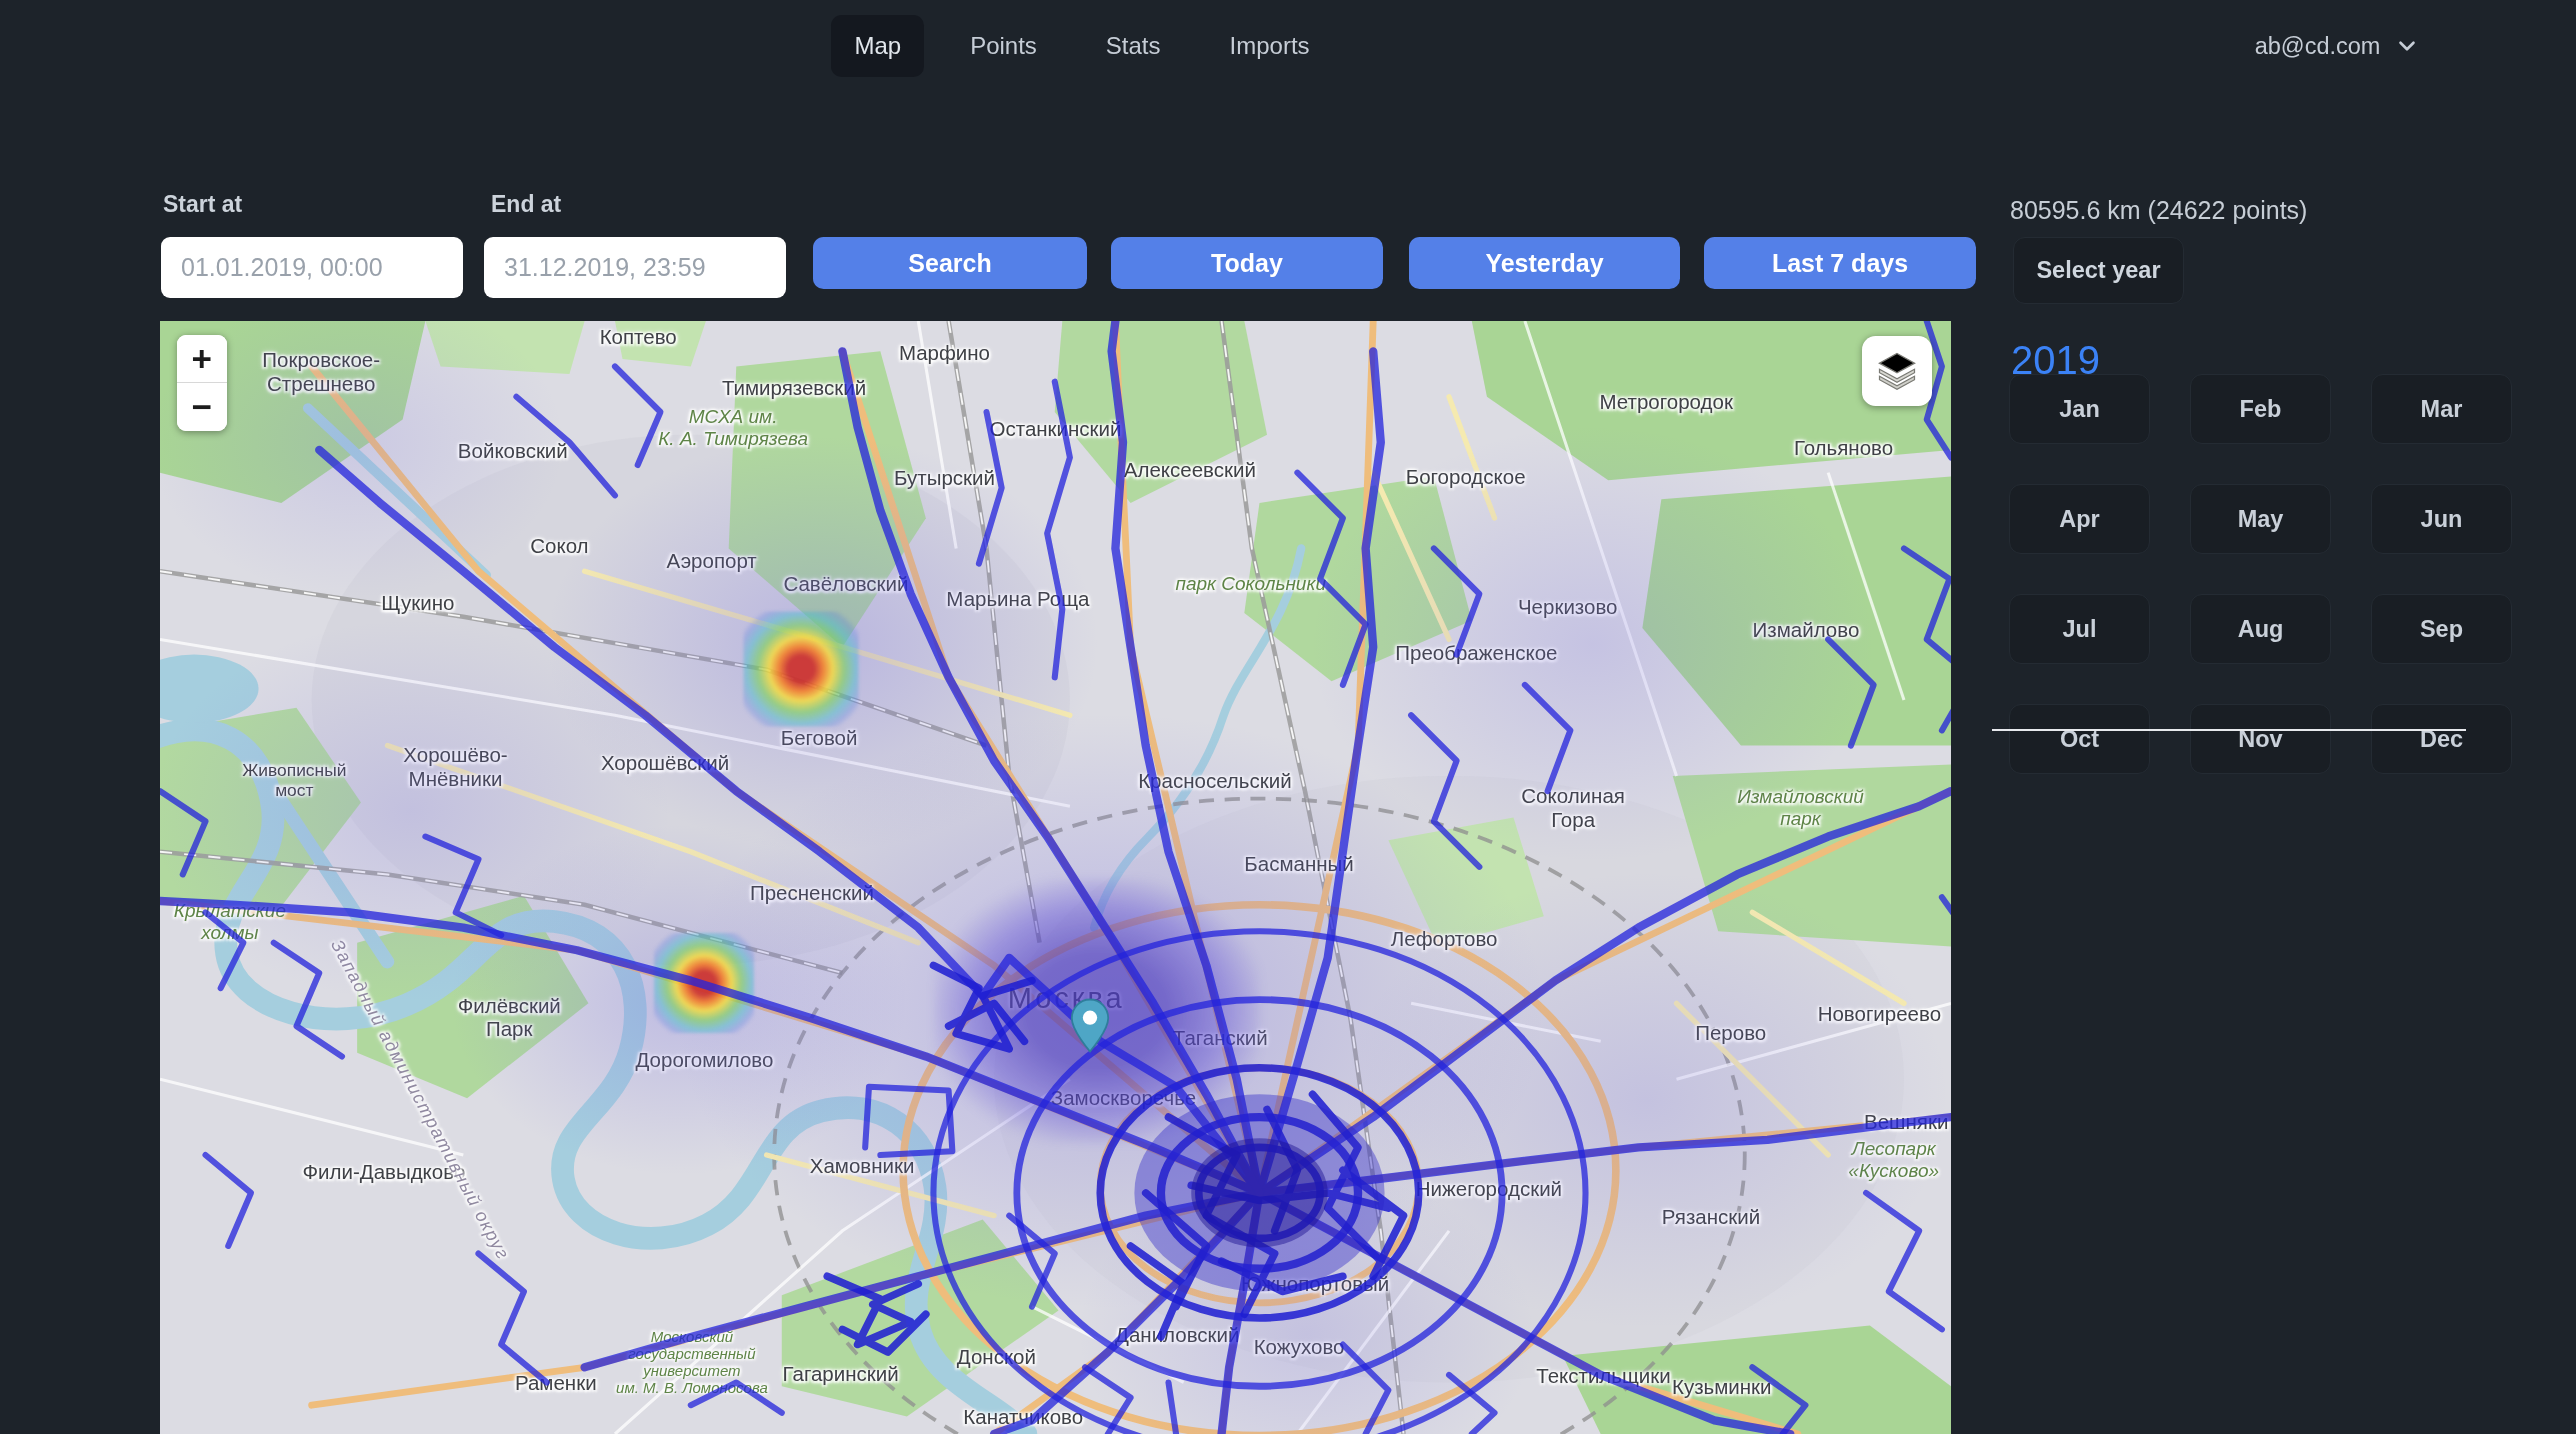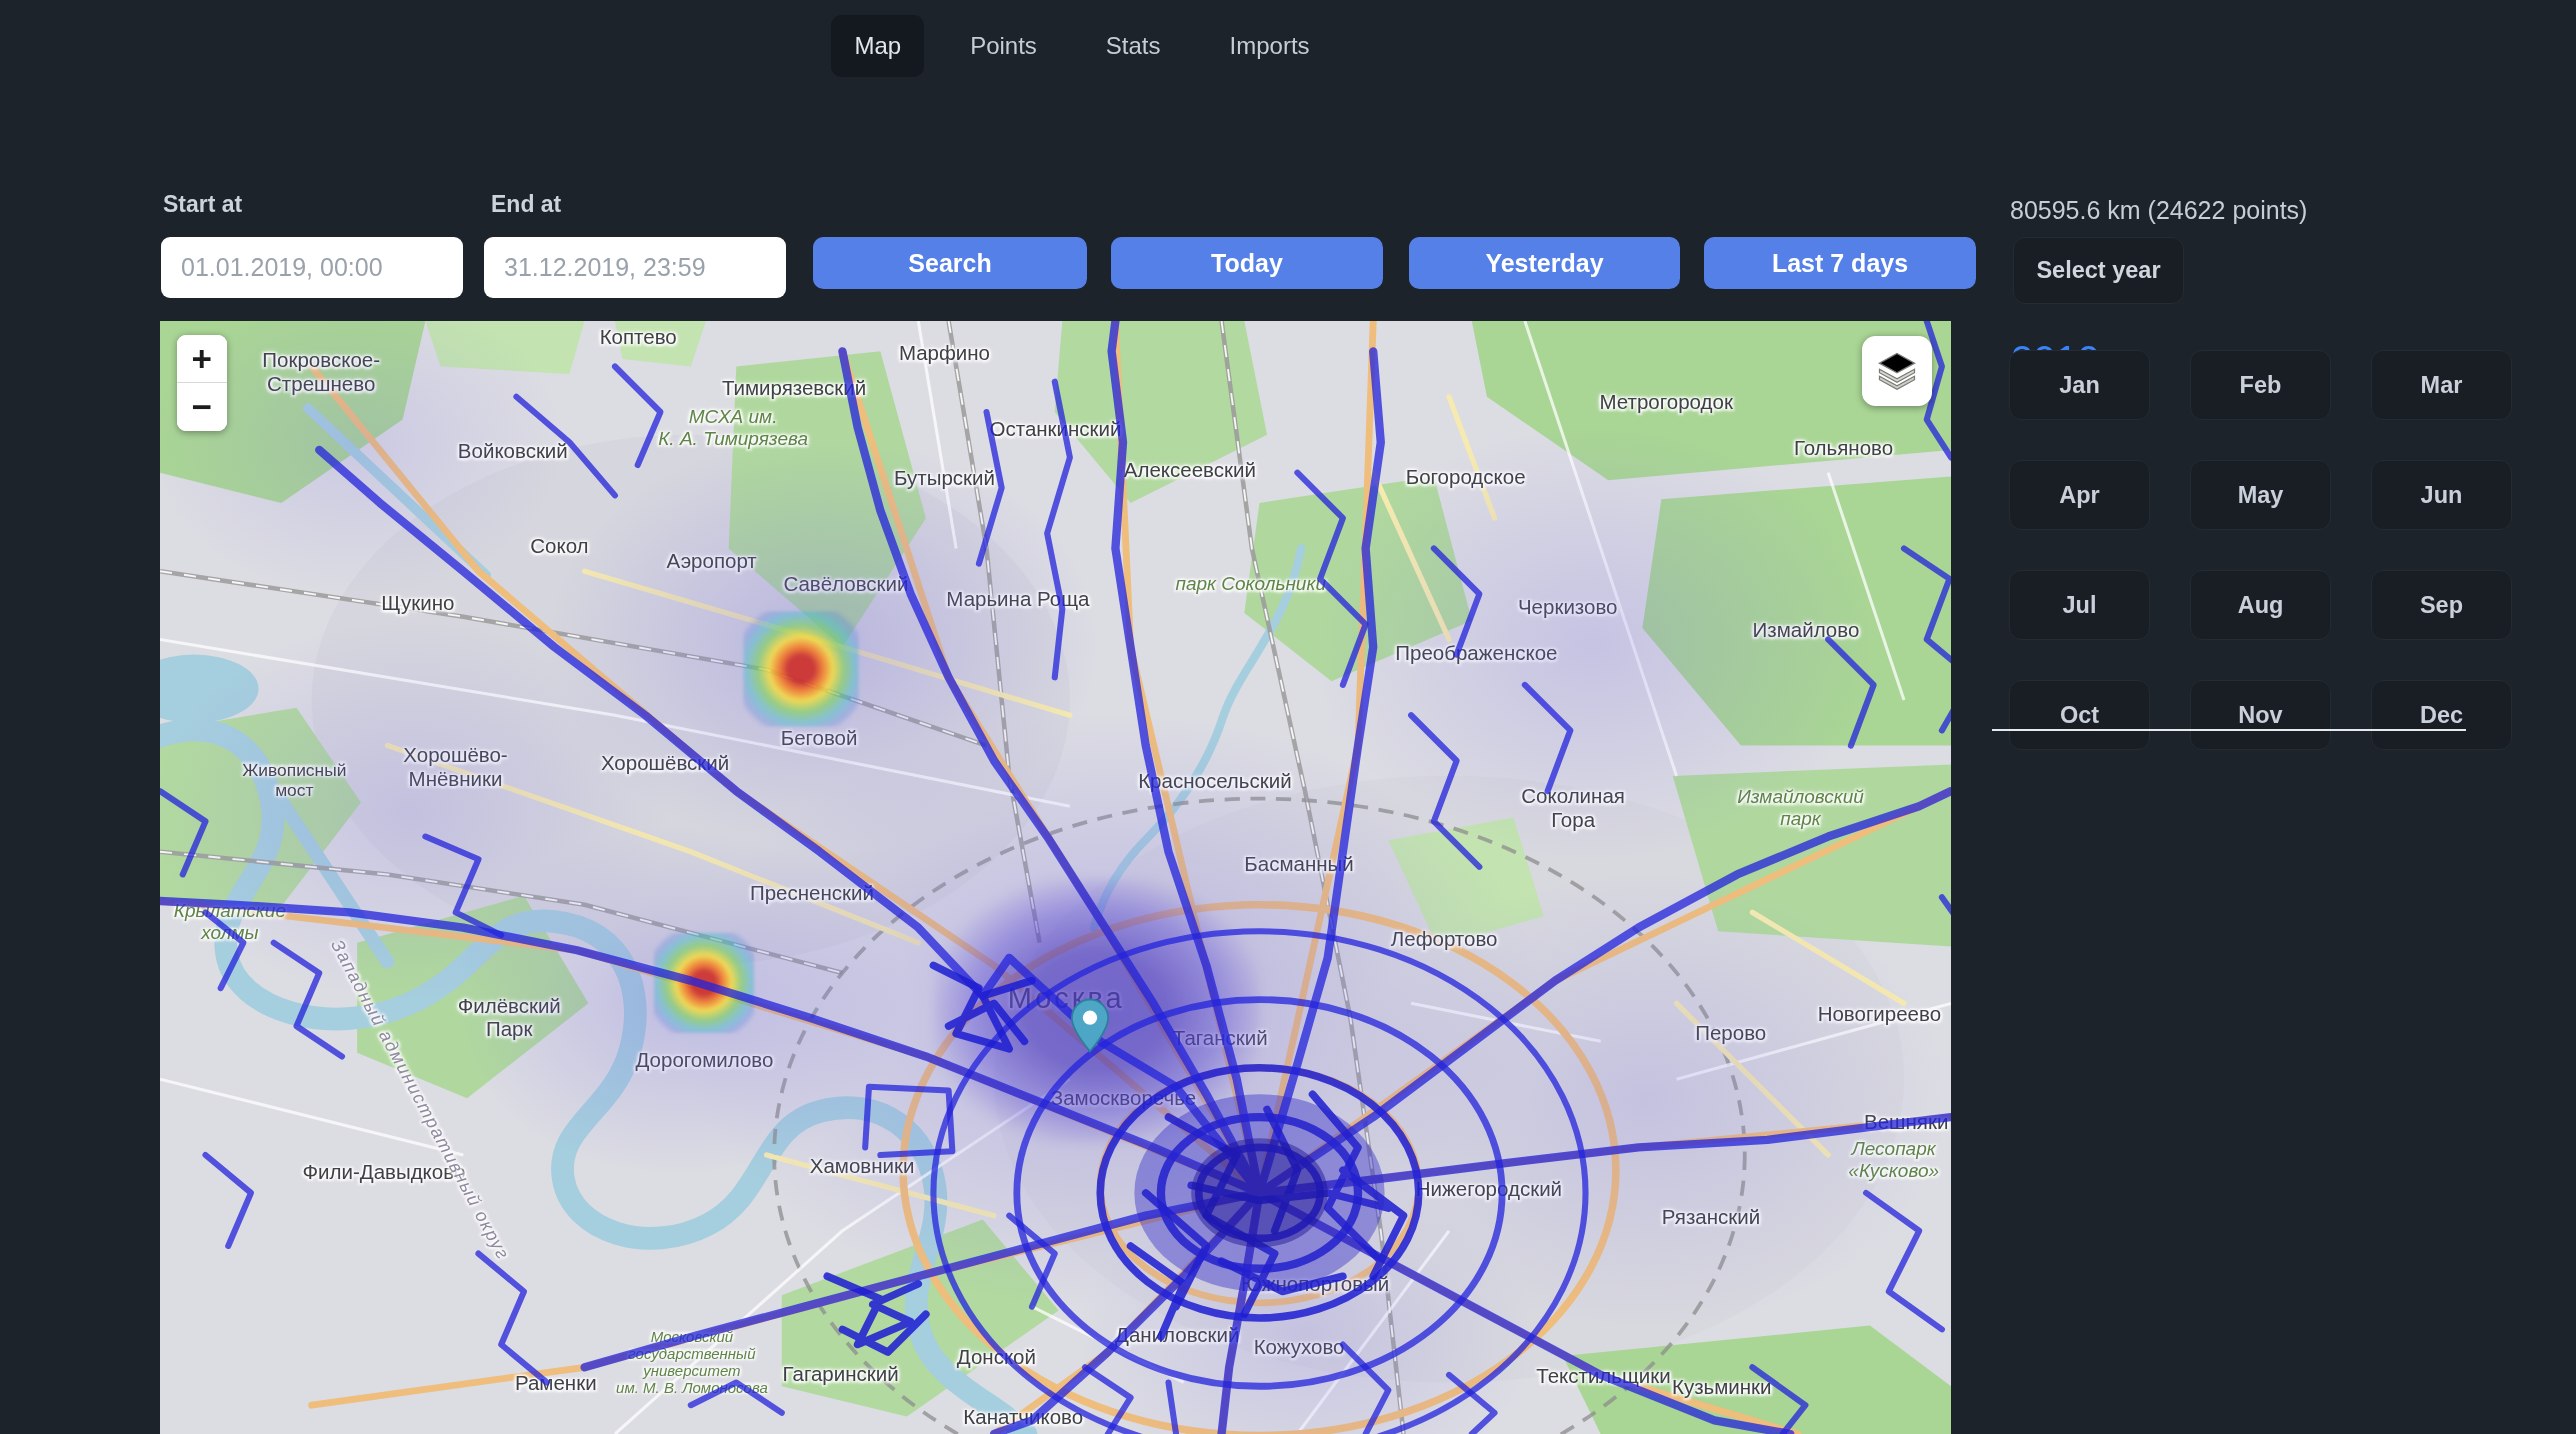--- a/index.html
+++ b/index.html
@@ -39,21 +39,21 @@
   .btn-blue{position:absolute;top:237px;height:52px;background:var(--accent-blue);color:#fff;
             border:none;border-radius:10.6px;font-size:25px;font-weight:700;cursor:pointer;
             font-family:"Liberation Sans",sans-serif;}
   .btn-search{left:813px;width:274px;} .btn-today{left:1111px;width:272px;}
   .btn-yesterday{left:1409px;width:271px;} .btn-last7{left:1704px;width:272px;}
   .stats{position:absolute;left:2010px;top:196px;font-size:25px;color:#c7ced6;}
   .btn-year{position:absolute;left:2013px;top:237px;width:171px;height:67px;background:var(--surface-btn);
             border:0.8px solid var(--surface-btn-border);border-radius:12px;color:#cfd6de;font-size:23.5px;
             font-weight:600;cursor:pointer;font-family:"Liberation Sans",sans-serif;}
   .year{position:absolute;left:2011px;top:314px;font-size:40px;color:#3b82f6;margin-top:24px;}
-  .month-grid{position:absolute;left:2009px;top:350px;width:455px;display:grid;
+  .month-grid{position:absolute;left:2009px;top:374px;width:455px;display:grid;
               grid-template-columns:repeat(3,141px);grid-auto-rows:70px;column-gap:15px;row-gap:21px;gap:40px;}
   .month-btn{background:var(--surface-btn);border:0.8px solid var(--surface-btn-border);border-radius:12px;
              color:#c9d0d9;font-size:23.5px;font-weight:600;cursor:pointer;font-family:"Liberation Sans",sans-serif;}
   .side-divider{position:absolute;left:1992px;top:729px;width:474px;height:2.3px;background:var(--divider);}
 
   
   .map{position:absolute;left:160px;top:321px;width:1791px;height:1113px;background:var(--map-base);overflow:hidden;}
   .map svg.geo,.map svg.tracks{position:absolute;left:0;top:0;width:100%;height:100%;}
   .map-labels{position:absolute;left:0;top:0;width:100%;height:100%;z-index:2;pointer-events:none;}
   .mlabel{position:absolute;transform:translate(-50%,-50%);white-space:pre-line;text-align:center;
@@ -98,20 +98,26 @@
 </style>
 </head>
 <body>
 
 <header class="navbar">
   <div class="tabs">
     <div class="tab active">Map</div>
     <div class="tab">Points</div>
     <div class="tab">Stats</div>
     <div class="tab">Imports</div>
+  </div>
+  <div class="user">
+    <span class="user-email">ab@cd.com</span>
+    <svg width="26" height="26" viewBox="0 0 24 24" fill="none" stroke="#c6cdd6" stroke-width="2.4" stroke-linecap="round" stroke-linejoin="round">
+      <polyline points="6,9 12,15 18,9"></polyline>
+    </svg>
   </div>
 </header>
 
 <label class="field-label lbl-start">Start at</label>
 <label class="field-label lbl-end">End at</label>
 <input class="dt-input inp-start" value="01.01.2019, 00:00" style="">
 <input class="dt-input inp-end" value="31.12.2019, 23:59" style="">
 <button class="btn-blue btn-search">Search</button>
 <button class="btn-blue btn-today">Today</button>
 <button class="btn-blue btn-yesterday">Yesterday</button>

